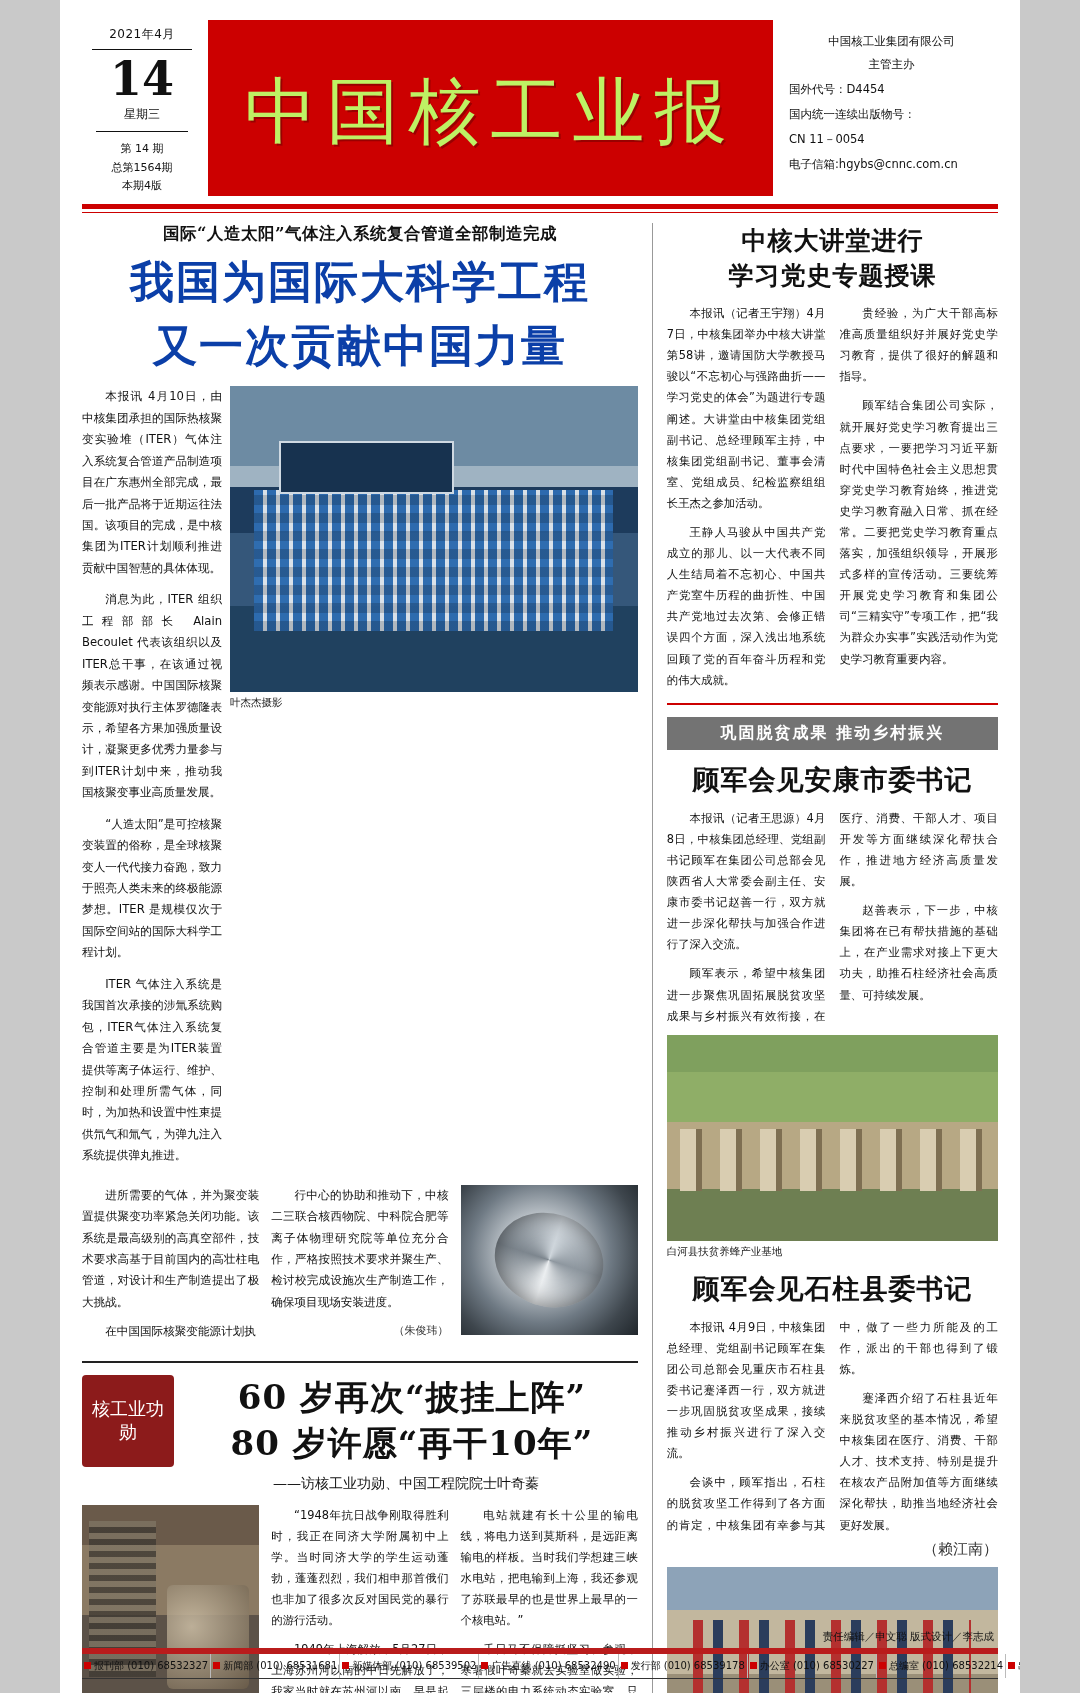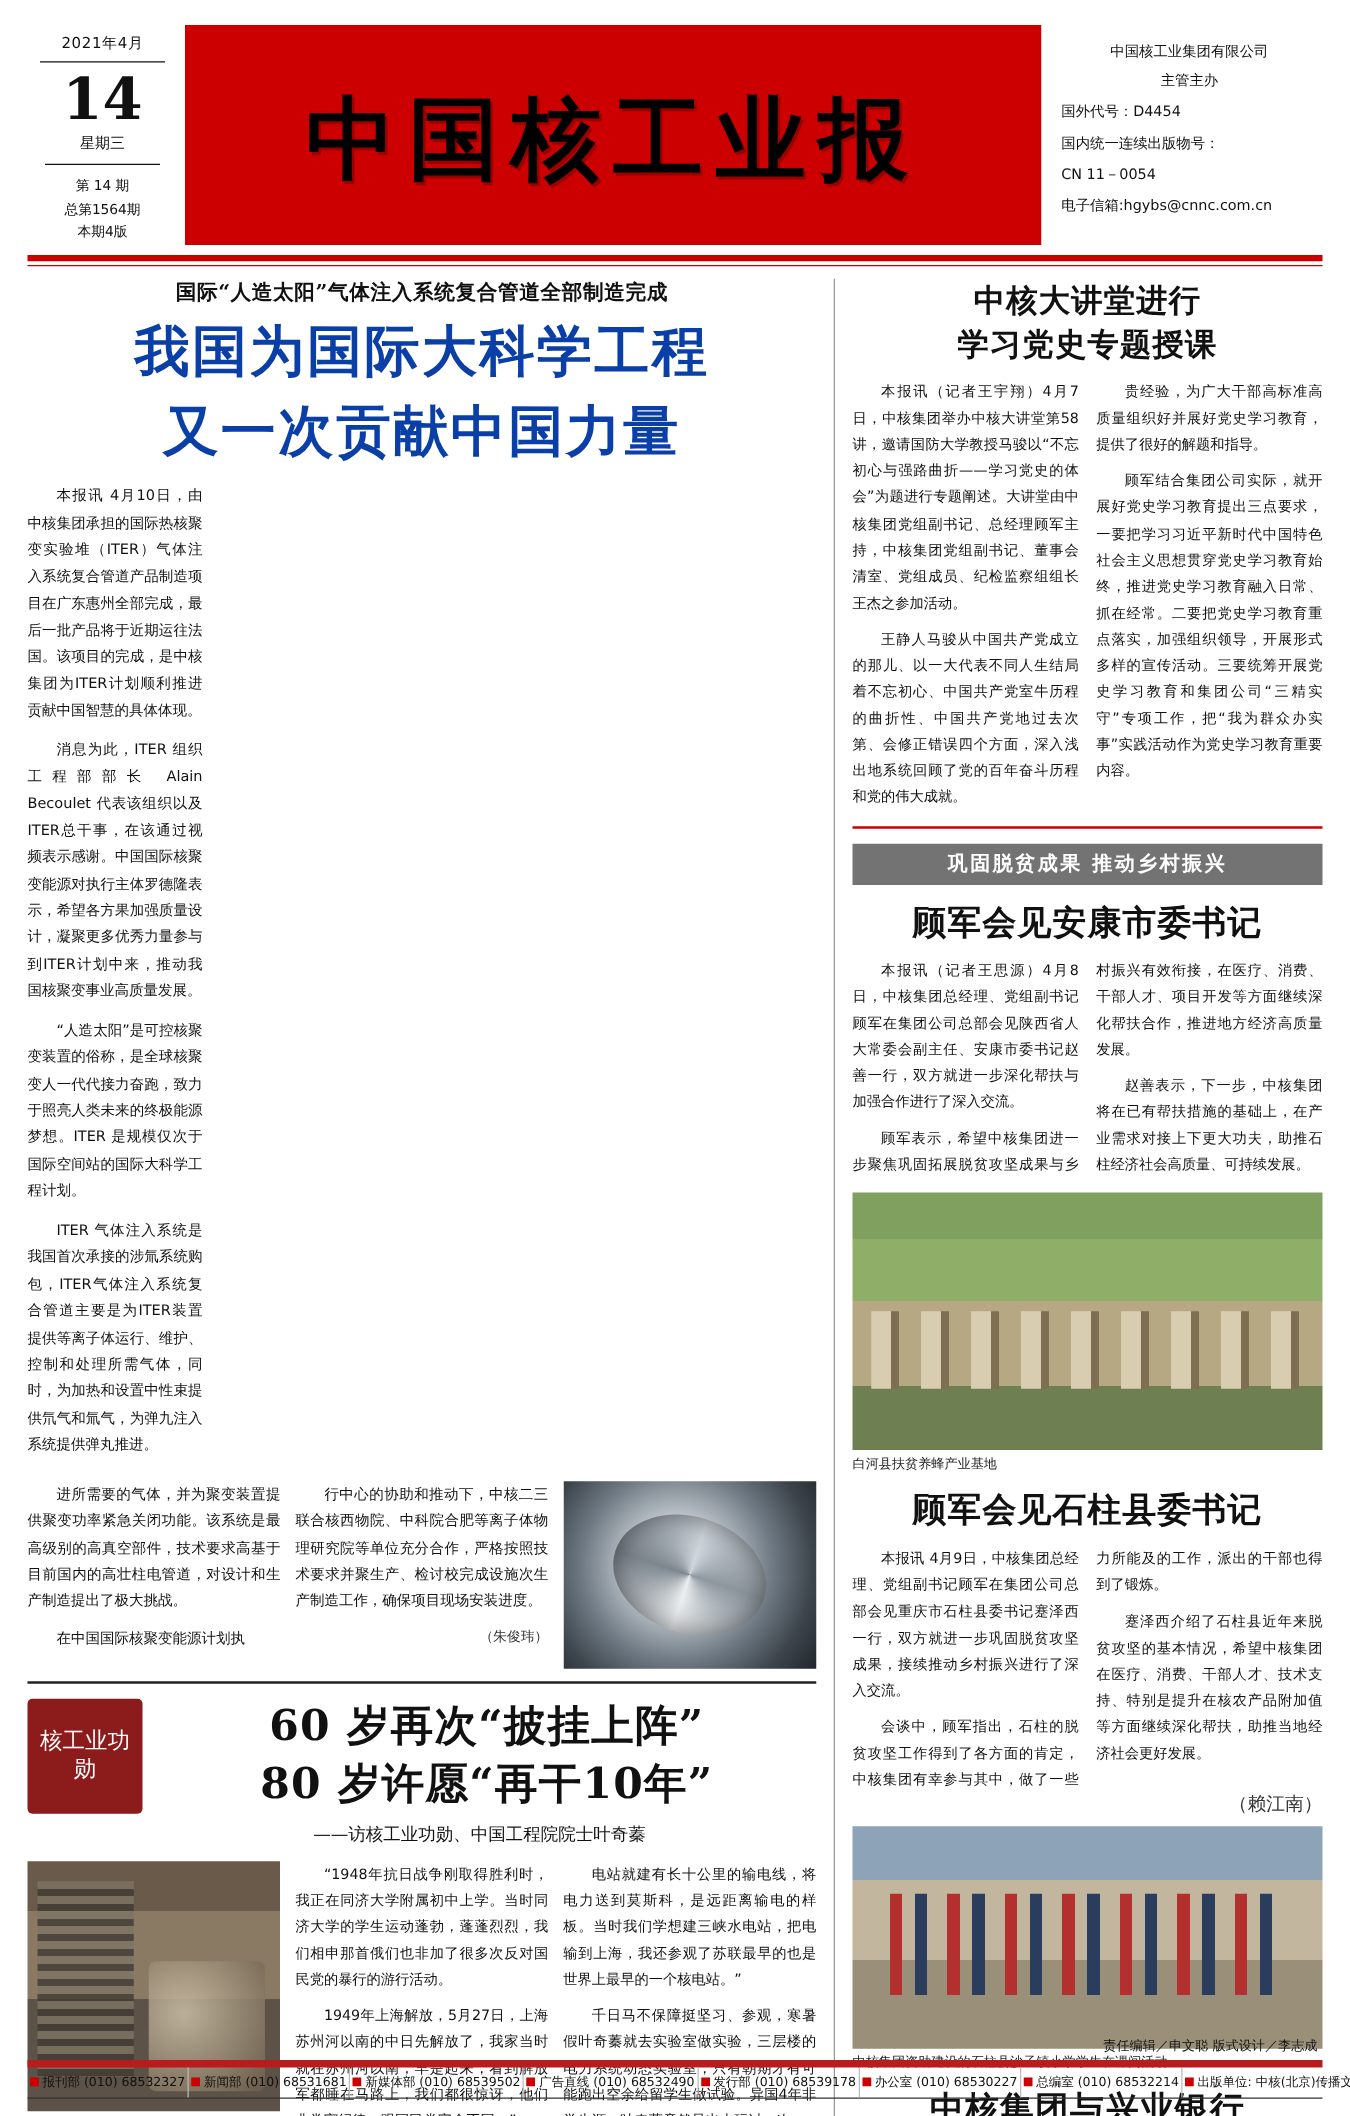--- a/index.html
+++ b/index.html
@@ -1,32 +1,32 @@
 <!DOCTYPE html>
 <html><head>
 <meta charset="utf-8">
 <style>
   html,body{margin:0;padding:0;background:#c9c9c9;}
   body{font-family:"DejaVu Sans","Liberation Sans",sans-serif;}
   .page{
-    width:1080px;height:1693px;background:#fff;margin:0 auto;position:relative;
+    width:960px;height:1693px;background:#fff;margin:0 auto;position:relative;
     box-sizing:border-box;padding:0 22px;overflow:hidden;
   }
   
   .masthead{display:flex;align-items:stretch;padding-top:20px;}
   .mh-left{width:120px;text-align:center;padding-top:6px;border-right:0;}
   .mh-date{font-size:12px;color:#111;letter-spacing:.5px;}
   .mh-rule{height:1px;background:#111;margin:6px 10px;}
   .mh-day{font-size:46px;font-weight:bold;line-height:1;color:#111;margin-top:2px;font-family:"DejaVu Serif","Liberation Serif",serif;}
   .mh-week{font-size:12px;color:#111;margin-top:4px;}
   .mh-rule2{height:1px;background:#111;margin:8px 14px;}
   .mh-issue{font-size:11px;color:#111;line-height:1.7;}
   .mh-center{flex:1;background:#c00; margin:0 6px;position:relative;display:flex;flex-direction:column;align-items:center;justify-content:center;}
   .mh-logo{
-    color:#000000;font-family:"DejaVu Serif","Liberation Serif",serif;font-weight:bold;
+    color:#bef264;font-family:"DejaVu Serif","Liberation Serif",serif;font-weight:normal;
     font-size:72px;letter-spacing:10px;line-height:1;margin-top:6px;
     text-shadow:2px 2px 0 rgba(0,0,0,.25);
   }
   .mh-en{color:#fff;font-family:"DejaVu Serif","Liberation Serif",serif;font-size:19px;letter-spacing:7px;margin:14px 0 12px;}
   .mh-right{width:205px;padding:10px 4px 0 10px;font-size:11.5px;color:#111;line-height:2.0;}
   .mh-right .ctr{text-align:center;}
   .mh-right .ln{margin-top:2px;}
   .red-bar{height:5px;background:#c00;margin:8px 0 0;}
   .thin-bar{height:1px;background:#c00;margin-top:3px;}
 
@@ -152,20 +152,24 @@
       <div class="lead-head">我国为国际大科学工程</div>
       <div class="lead-head">又一次贡献中国力量</div>
 
       <div class="lead-wrap">
         <div class="lead-text">
           <p>本报讯 4月10日，由中核集团承担的国际热核聚变实验堆（ITER）气体注入系统复合管道产品制造项目在广东惠州全部完成，最后一批产品将于近期运往法国。该项目的完成，是中核集团为ITER计划顺利推进贡献中国智慧的具体体现。</p>
           <p>消息为此，ITER 组织工程部部长 Alain Becoulet 代表该组织以及ITER总干事，在该通过视频表示感谢。中国国际核聚变能源对执行主体罗德隆表示，希望各方果加强质量设计，凝聚更多优秀力量参与到ITER计划中来，推动我国核聚变事业高质量发展。</p>
           <p>“人造太阳”是可控核聚变装置的俗称，是全球核聚变人一代代接力奋跑，致力于照亮人类未来的终极能源梦想。ITER 是规模仅次于国际空间站的国际大科学工程计划。</p>
           <p>ITER 气体注入系统是我国首次承接的涉氚系统购包，ITER气体注入系统复合管道主要是为ITER装置提供等离子体运行、维护、控制和处理所需气体，同时，为加热和设置中性束提供氘气和氚气，为弹九注入系统提供弹丸推进。</p>
         </div>
+        <div style="flex:1;">
+          <div class="photo ph-hall lead-photo"></div>
+          <div class="cap">叶杰杰摄影</div>
+        </div>
       </div>
 
       <div class="three-col">
         <div class="c">
           <p>进所需要的气体，并为聚变装置提供聚变功率紧急关闭功能。该系统是最高级别的高真空部件，技术要求高基于目前国内的高壮柱电管道，对设计和生产制造提出了极大挑战。</p>
           <p>在中国国际核聚变能源计划执</p>
         </div>
         <div class="c">
           <p>行中心的协助和推动下，中核二三联合核西物院、中科院合肥等离子体物理研究院等单位充分合作，严格按照技术要求并聚生产、检讨校完成设施次生产制造工作，确保项目现场安装进度。</p>
           <div class="sign">（朱俊玮）</div>

